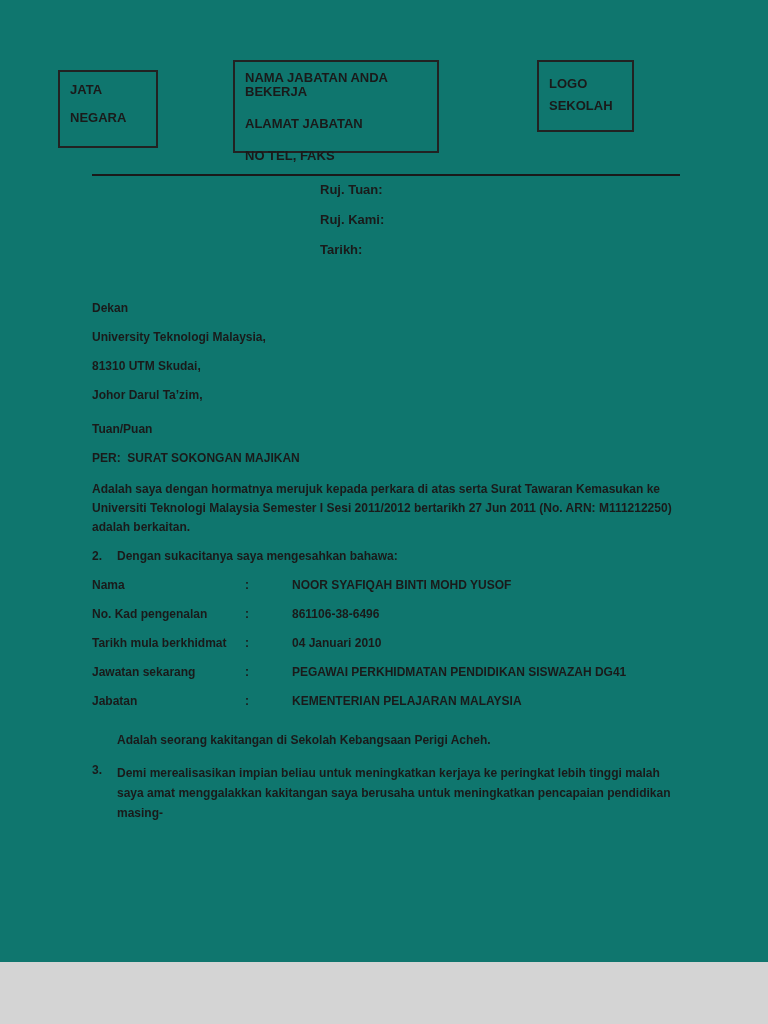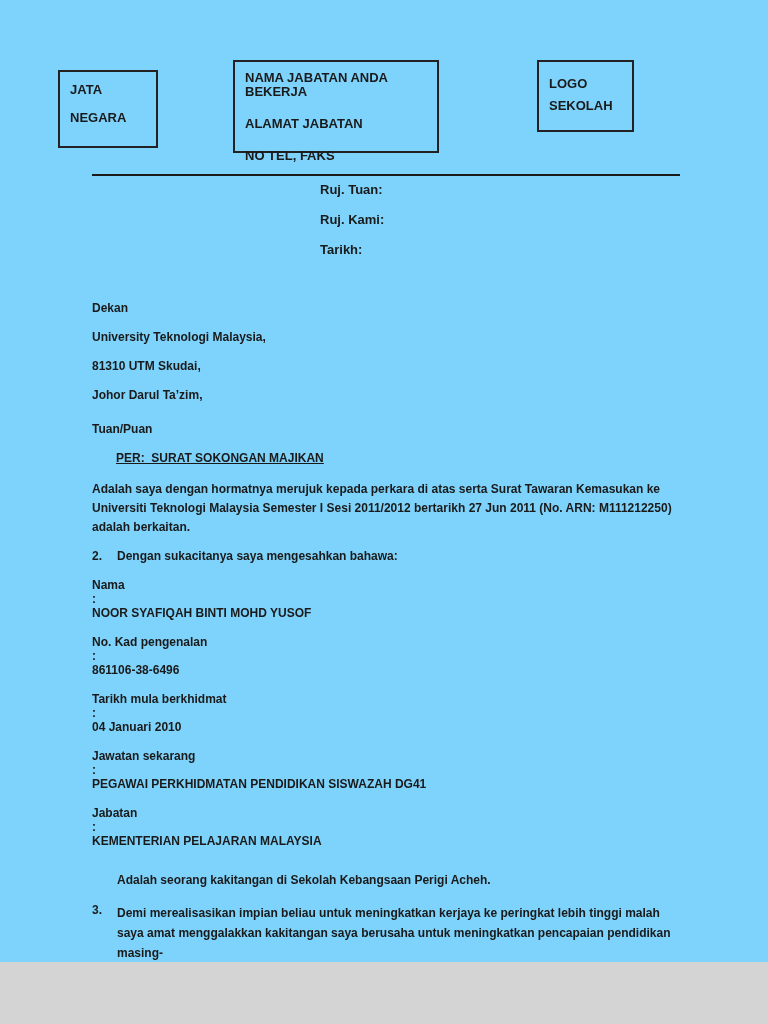--- a/index.html
+++ b/index.html
@@ -4,21 +4,21 @@
 <style>
   html, body { margin: 0; padding: 0; }
   body {
     width: 768px; height: 1024px;
     background: #ffffff;
     font-family: "Liberation Sans", "DejaVu Sans", sans-serif;
   }
   .page {
     position: relative;
     width: 768px; height: 1024px;
-    background: #7dd3fc;
+    background: #0f766e;
     color: #1a1a1a;
     font-weight: 700;
     overflow: hidden;
   }
   
   .hdr-box {
     position: absolute;
     border: 2px solid #222222;
     box-sizing: border-box;
     font-size: 13px;
@@ -44,27 +44,27 @@
   }
   .refs div { line-height: 14px; margin-bottom: 16px; }
   
   .body-block {
     position: absolute;
     left: 92px; top: 301px; width: 589px;
     font-size: 12px;
   }
   .line { line-height: 14px; margin-bottom: 15px; }
   .salutation { margin-top: 20px; }
-  .subject { text-decoration: underline; white-space: pre-wrap; margin-left: 24px; }
+  .subject { white-space: pre-wrap; }
   .para1 { margin: 0 0 12px 0; line-height: 19px; }
   .num-item { display: flex; }
   .num { width: 25px; flex: none; }
   .num-text { flex: 1; }
   .item2 { line-height: 14px; margin-bottom: 15px; }
-  .detail-row { display: flex; line-height: 14px; margin-bottom: 15px; flex-direction: column; }
+  .detail-row { display: flex; line-height: 14px; margin-bottom: 15px; }
   .d-label { width: 153px; flex: none; }
   .d-colon { width: 47px; flex: none; }
   .d-value { flex: 1; }
   .para2 { margin: 25px 0 16px 25px; line-height: 14px; white-space: pre-wrap; }
   .item3 .num-text { line-height: 20px; }
   
   .footer-strip {
     position: absolute;
     left: 0; bottom: 0;
     width: 768px; height: 62px;

